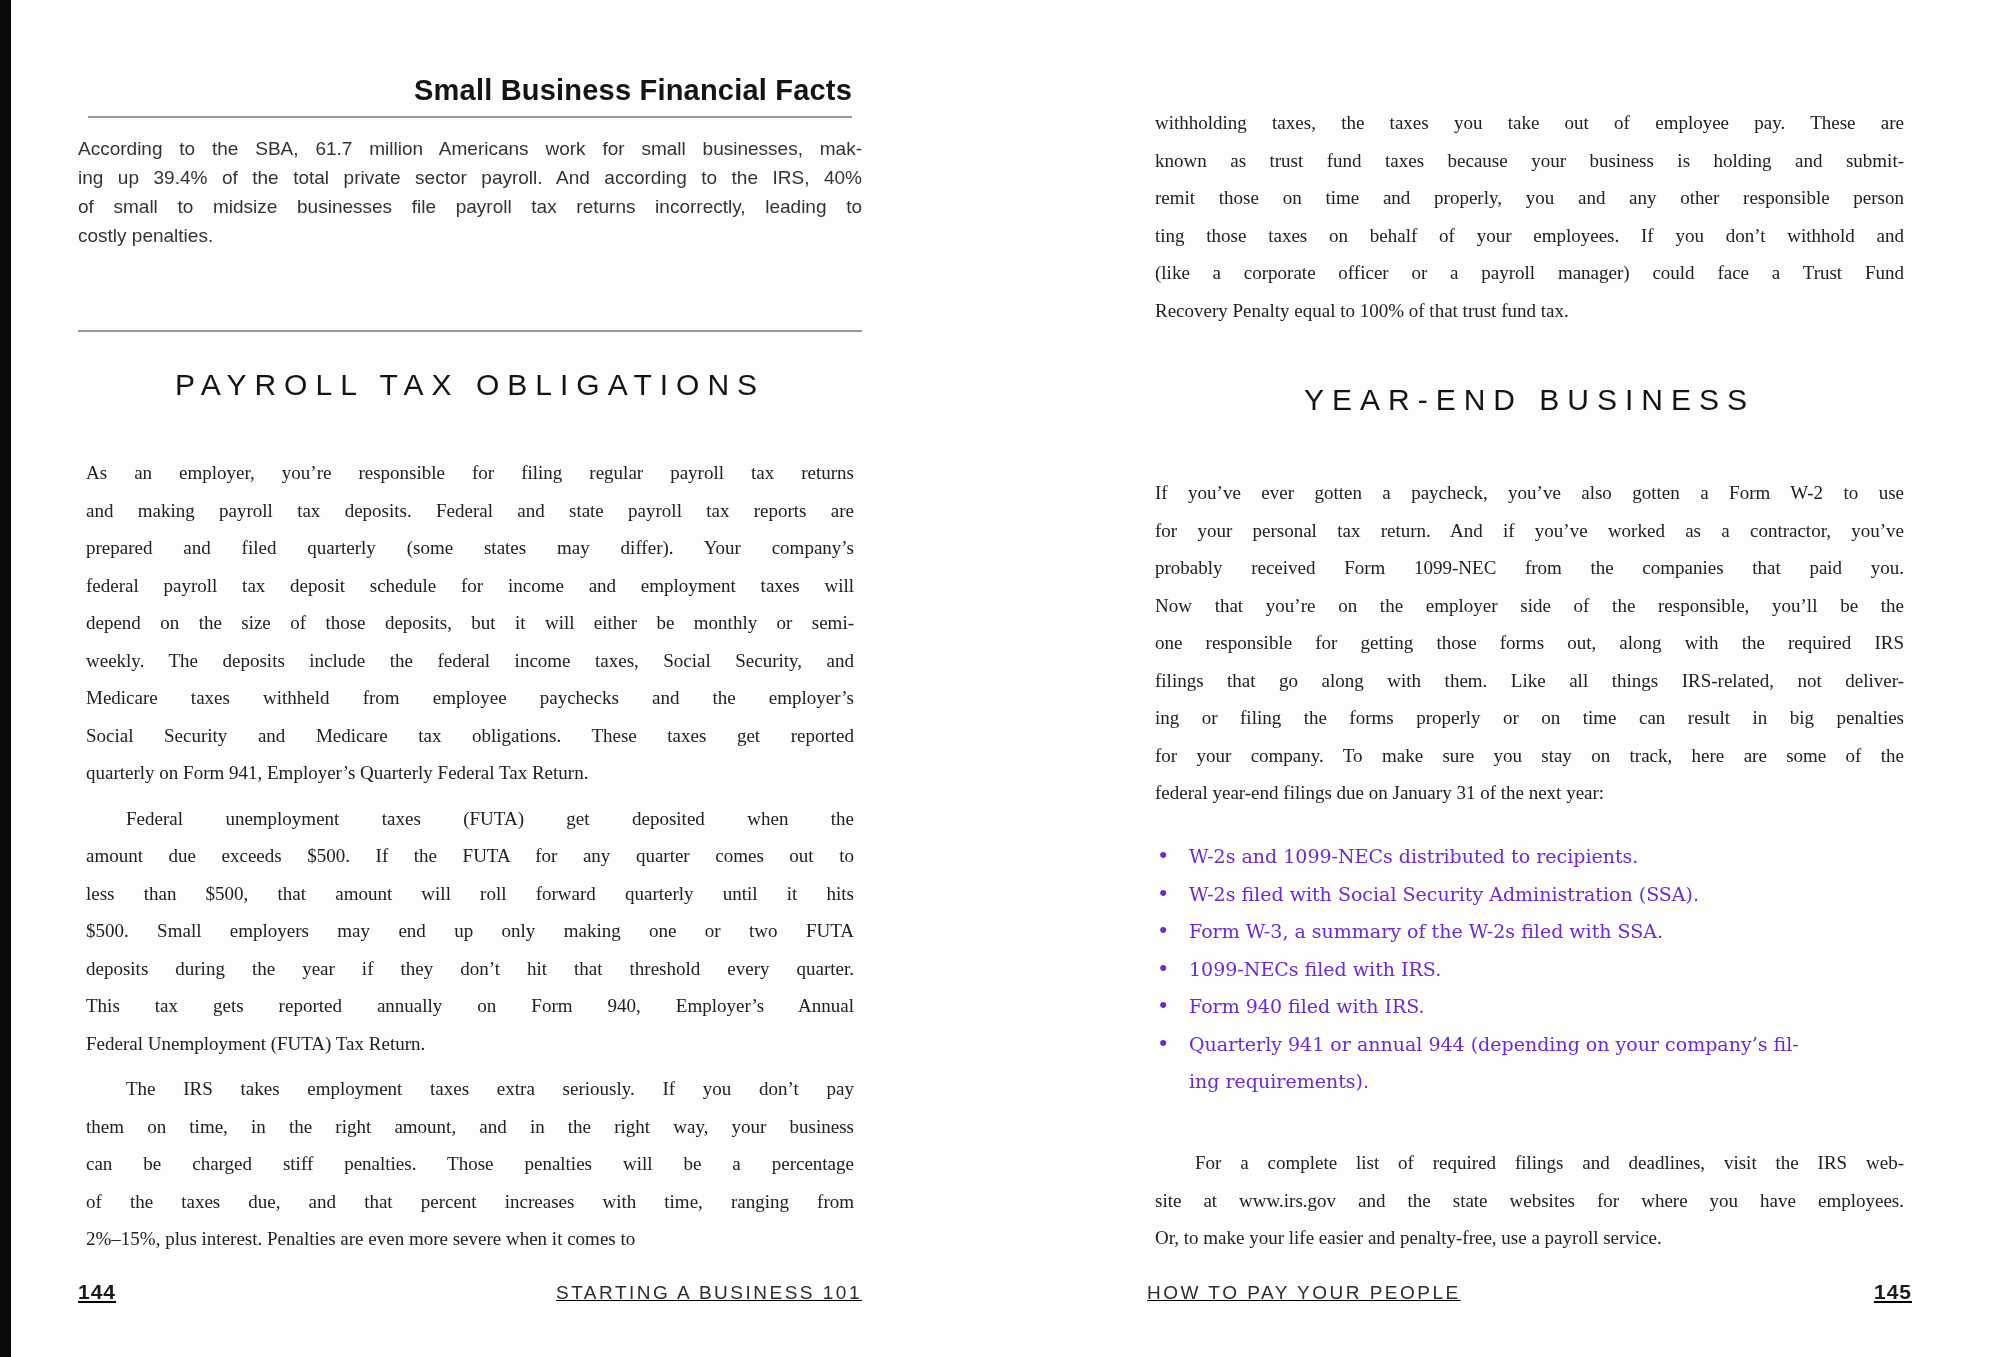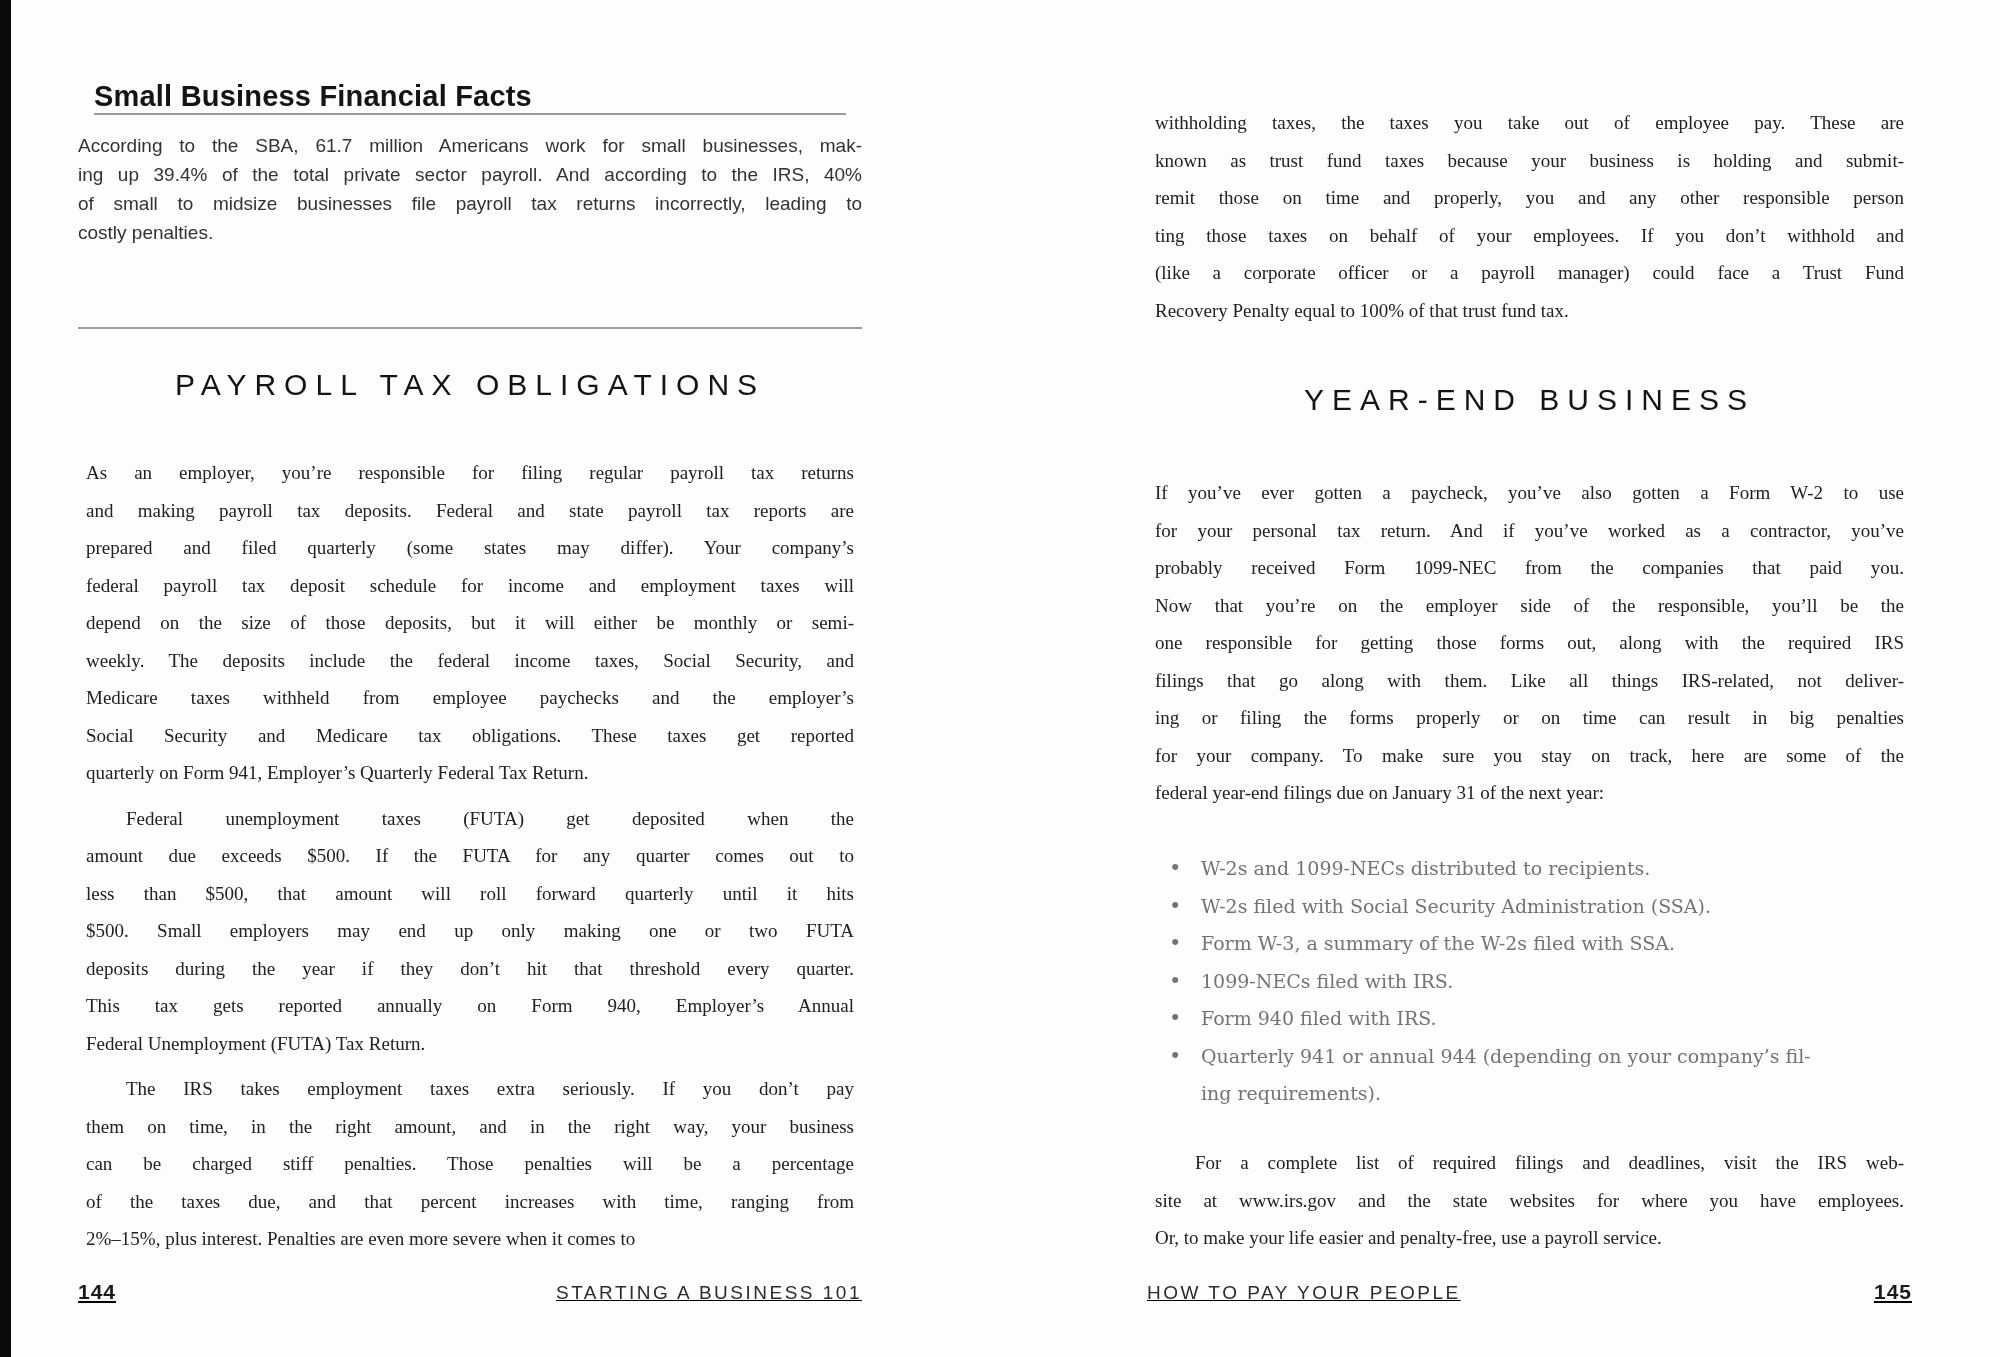--- a/index.html
+++ b/index.html
@@ -19,27 +19,29 @@
     width: 11px; height: 100%;
     background: #0b0b0b;
   }
   .page { position: absolute; top: 0; height: 100%; }
   .page.left  { left: 78px;  width: 784px; }
   .page.right { left: 1147px; width: 765px; }
 
   
   .fact-box { position: absolute; top: 64px; left: 0; width: 100%; }
   .fact-title {
-    margin: 16px;
+    margin: 10px;
     font-family: "Liberation Sans", sans-serif;
     font-weight: 700;
     font-size: 29px;
     letter-spacing: 0.2px;
     color: #141414;
+    padding-bottom: 9px;
     border-bottom: 2px solid #9a9a9a;
+    text-align: right;
   }
   .fact-body {
     margin-top: 16px;
     font-family: "Liberation Sans", sans-serif;
     font-size: 19px;
     line-height: 29px;
     color: #333;
   }
   .fact-rule {
     margin-top: 80px;
@@ -76,26 +78,26 @@
   .page.right .body-bottom { top: 1136px; }
 
   .para { margin: 8px; font-family: Liberation Serif, serif; }
   .justify .line { text-align: justify; text-align-last: justify; }
   .justify .line.last { text-align-last: left; }
   .indent .line:first-child { text-indent: 40px; }
 
   
   .bullet-list {
     position: absolute; top: 838px; left: 0; width: 100%;
-    margin: 12px; padding: 0;
+    margin: 0; padding: 0;
     list-style: none;
     font-family: "DejaVu Serif", serif;
     font-size: 19px;
     line-height: 37.5px;
-    color: #737373;
+    color: #6d28d9;
   }
   .bullet-list li { position: relative; padding-left: 42px; }
   .bullet-list li::before {
     content: "\2022";
     position: absolute; left: 10px; top: 0;
     font-size: 21px;
   }
 
   
   .page-footer {

